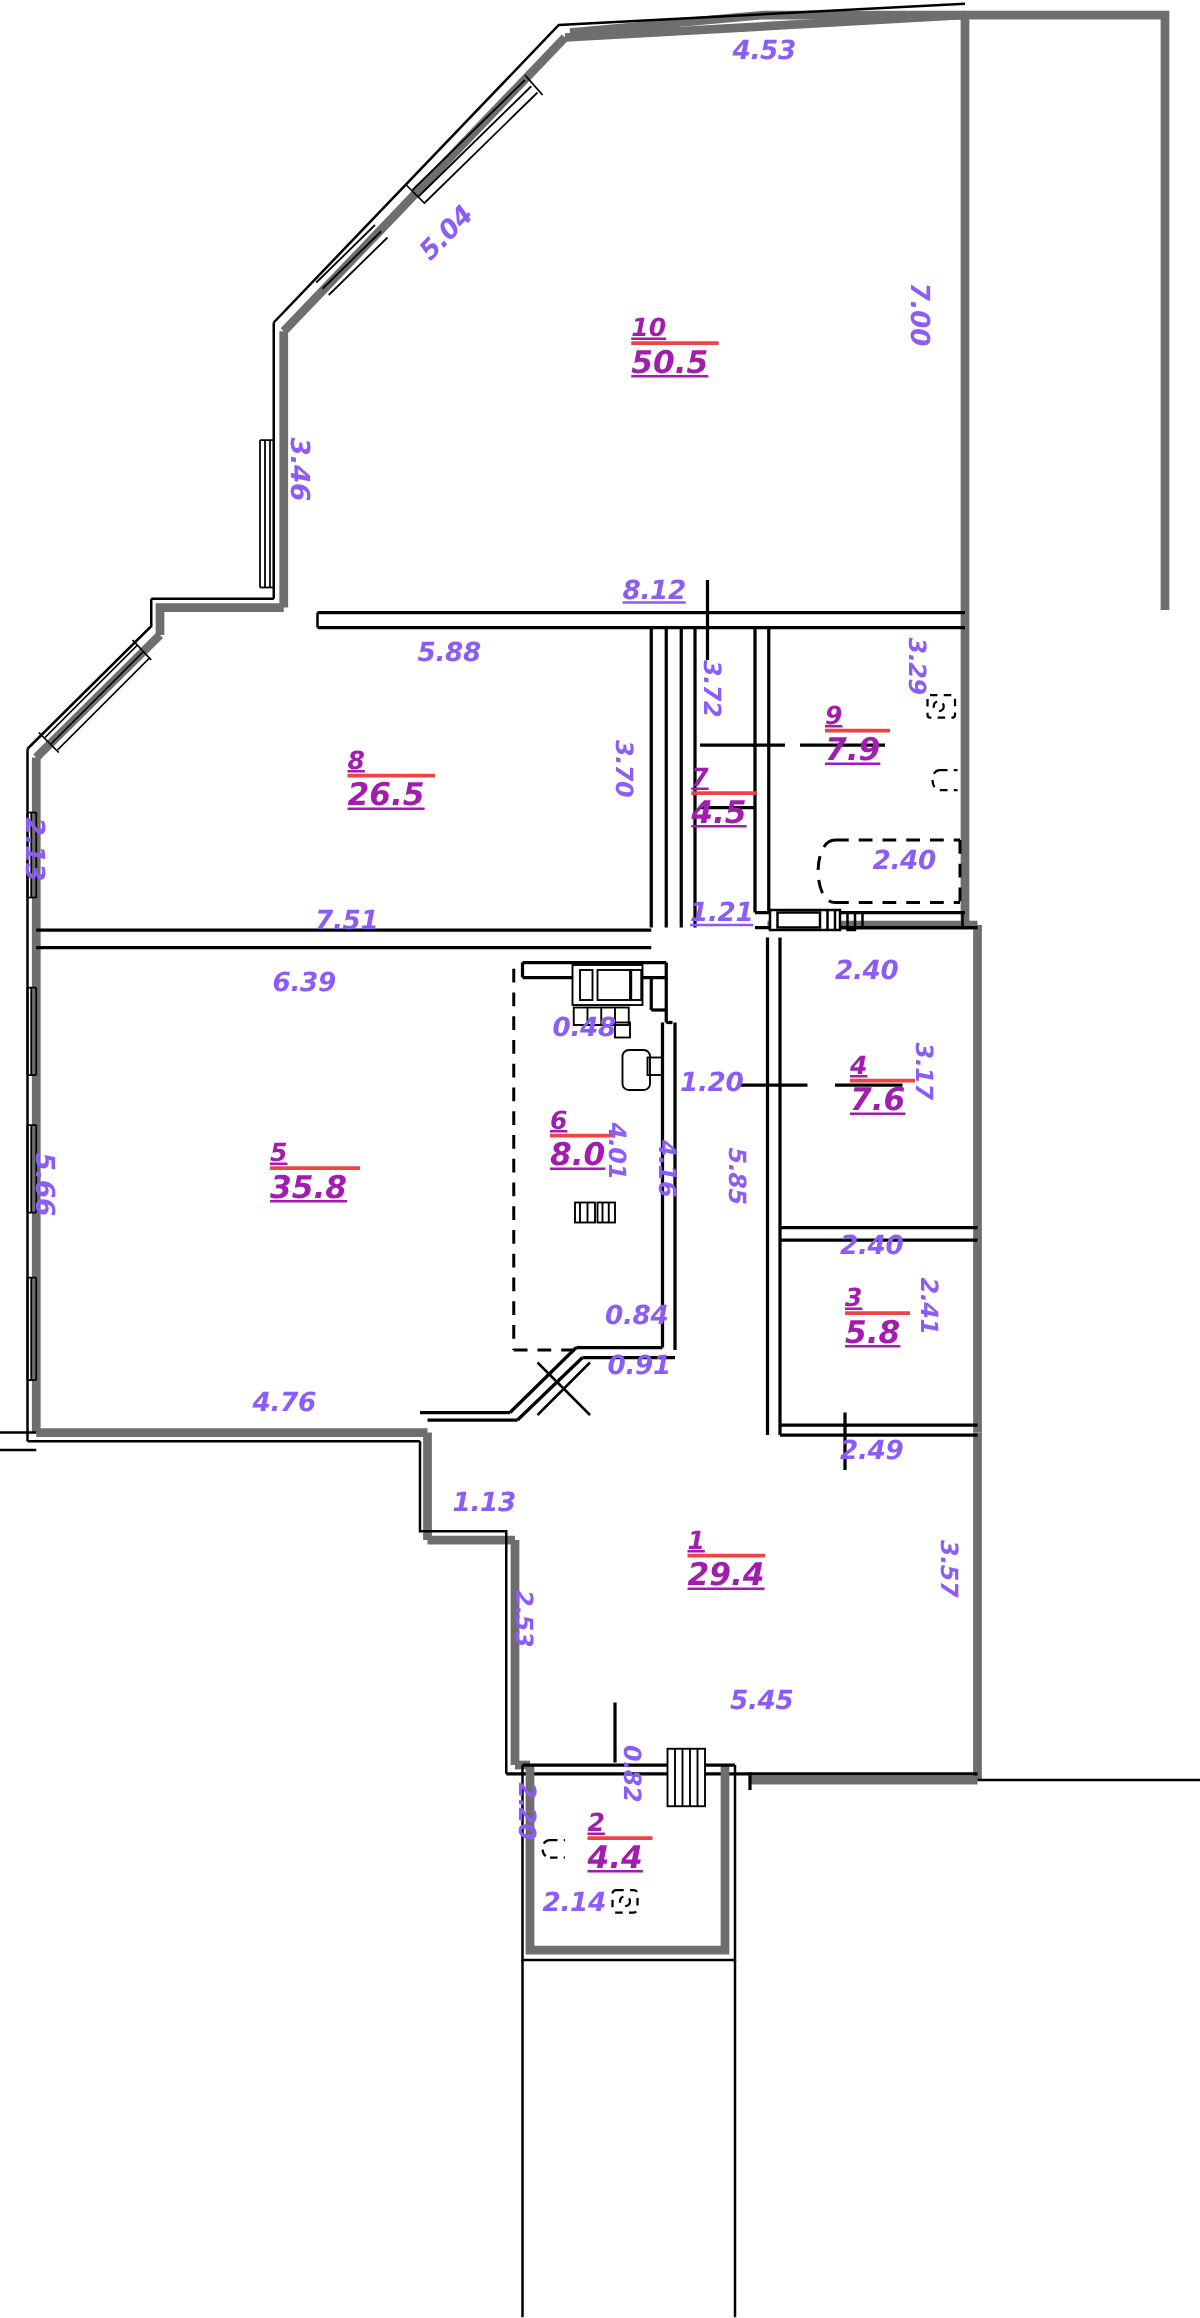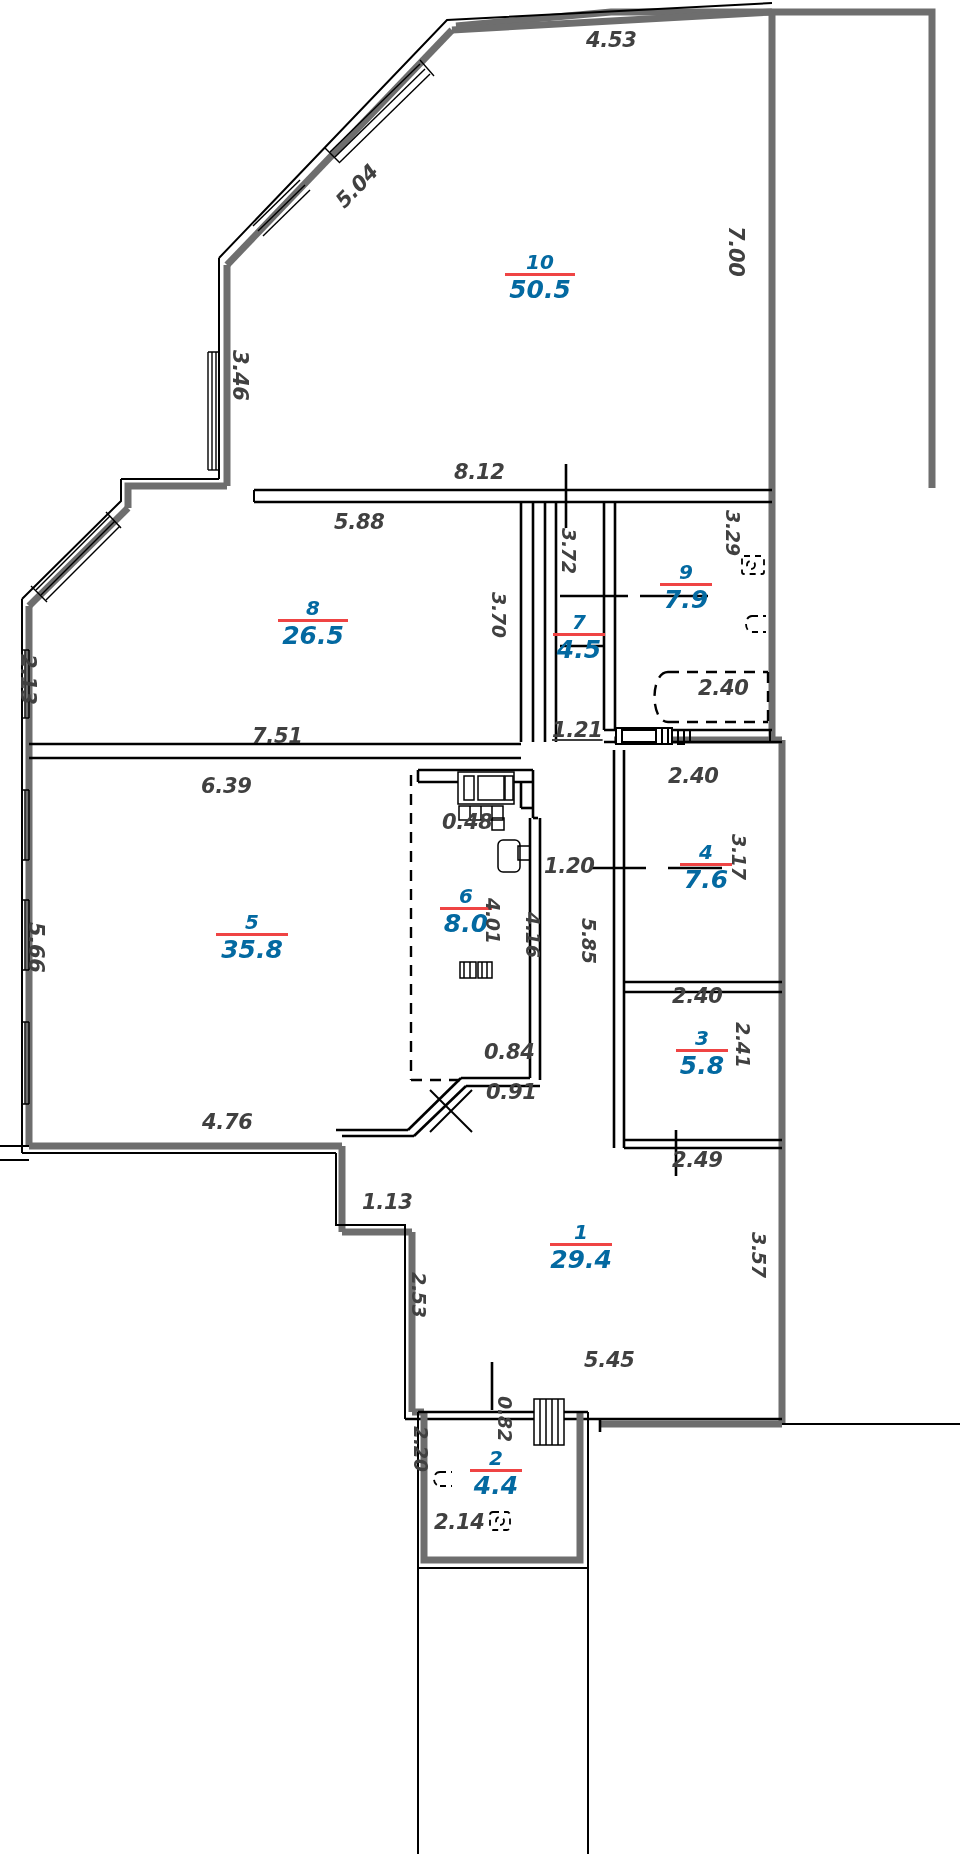--- a/index.html
+++ b/index.html
@@ -36,37 +36,37 @@
   .tick       { stroke: #000000; stroke-width: 2.6; }
   .fix        { fill: none; stroke: #000000; stroke-width: 2.0; }
   .fix-thin   { fill: none; stroke: #000000; stroke-width: 1.5; }
   .white-fill { fill: #ffffff; }
 
   .lbl {
     position: absolute;
     font-family: "DejaVu Sans", sans-serif;
     font-weight: 700;
     font-style: italic;
-    color: #404040;
+    color: #8b5cf6;
     white-space: nowrap;
     line-height: 1;
     letter-spacing: -0.3px;
   }
   .dim { font-size: 21px; }
   .dim-sm { font-size: 19px; }
 
   .room {
     position: absolute;
-    text-align: center;
     font-family: "DejaVu Sans", sans-serif;
     font-weight: 700;
     font-style: italic;
-    color: #0369a1;
+    color: #a21caf;
     line-height: 1;
     white-space: nowrap;
+    text-decoration: underline;
   }
   .room .num {
     font-size: 20px;
     display: block;
     padding-bottom: 1px;
   }
   .room .area {
     font-size: 25px;
     display: block;
     border-top: 3px solid #ef4444;
@@ -340,21 +340,21 @@
   </div>
 
   <div class="lbl dim" style="left:746px; top:226px;">
     <span style="display:inline-block; transform:rotate(90deg); transform-origin:left top;">7.00</span>
   </div>
 
   <div class="lbl dim" style="left:250px; top:350px;">
     <span style="display:inline-block; transform:rotate(90deg); transform-origin:left top;">3.46</span>
   </div>
 
-  <div class="lbl dim" style="left:454px; top:462px;">8.12</div>
+  <div class="lbl dim" style="left:498px; top:462px;text-decoration:underline;">8.12</div>
 
   <div class="lbl dim" style="left:302px; top:512px;margin-left:32px;">5.88</div>
 
   <div class="lbl dim-sm" style="left:742px; top:510px;">
     <span style="display:inline-block; transform:rotate(90deg); transform-origin:left top;">3.29</span>
   </div>
 
   <div class="lbl dim-sm" style="left:578px; top:528px;">
     <span style="display:inline-block; transform:rotate(90deg); transform-origin:left top;">3.72</span>
   </div>
@@ -364,21 +364,21 @@
   </div>
 
   <div class="lbl dim" style="left:698px; top:678px;">2.40</div>
 
   <div class="lbl dim" style="left:38px; top:654px;">
     <span style="display:inline-block; transform:rotate(90deg); transform-origin:left top;">2.13</span>
   </div>
 
   <div class="lbl dim" style="left:252px; top:726px;">7.51</div>
 
-  <div class="lbl dim" style="left:201px; top:776px;">6.39</div>
+  <div class="lbl dim" style="left:218px; top:776px;">6.39</div>
 
   <div class="lbl dim" style="left:552px; top:720px;text-decoration:underline;">1.21</div>
 
   <div class="lbl dim" style="left:668px; top:766px;">2.40</div>
 
   <div class="lbl dim-sm" style="left:748px; top:834px;">
     <span style="display:inline-block; transform:rotate(90deg); transform-origin:left top;">3.17</span>
   </div>
 
   <div class="lbl dim" style="left:442px; top:812px;">0.48</div>

